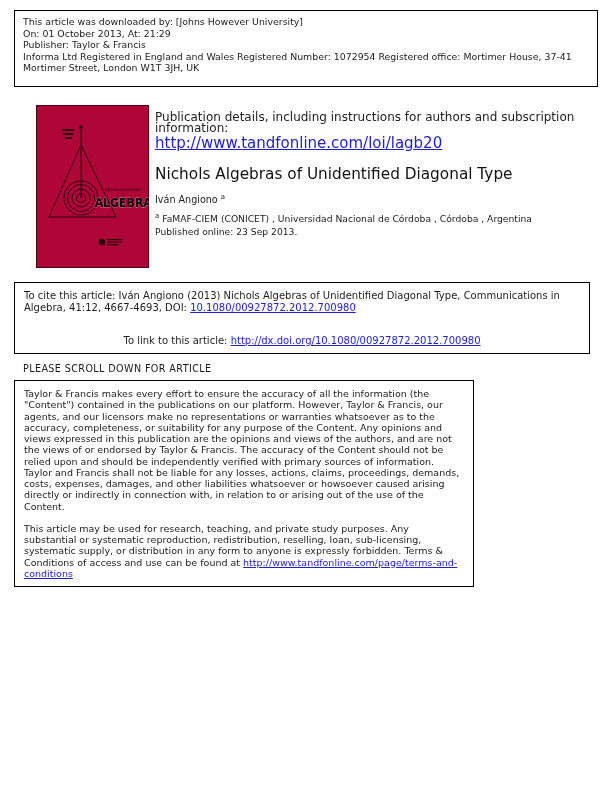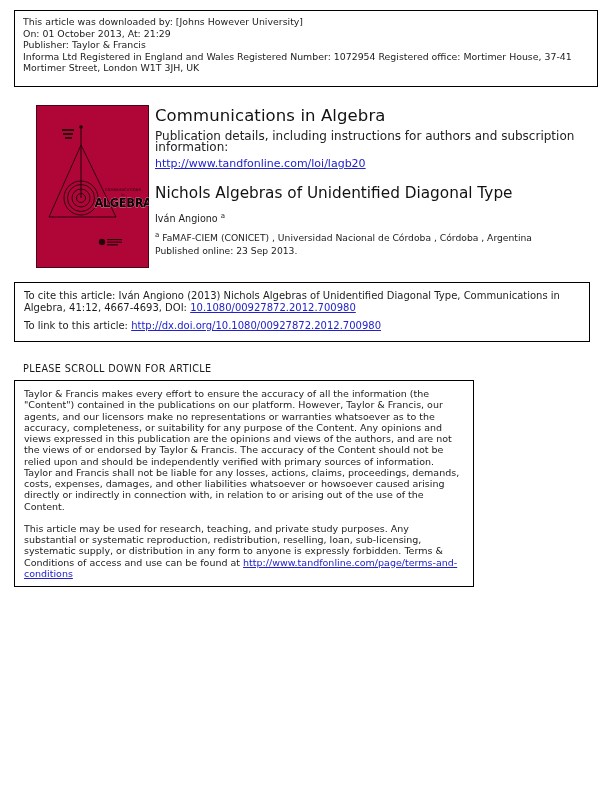--- a/index.html
+++ b/index.html
@@ -12,30 +12,30 @@
   .top-box { position:absolute; left:14px; top:10px; width:584px; min-height:77px;
     padding:5px 8px 8px 8px; font-size:9.4px; line-height:11.6px; }
   .top-box div { white-space:normal; }
 
   .cover { position:absolute; left:36px; top:105px; width:113px; height:163px;border-radius:18px; }
 
   .journal-info { position:absolute; left:155px; top:106px; width:447px; }
   .journal-title { font-size:16.5px; font-weight:400; color:#111; letter-spacing:0.1px; }
   .pub-details { margin-top:6px; font-size:12px; line-height:10.5px; color:#222; }
   .link { color:#2222cc; text-decoration:underline; cursor:pointer; }
-  .loi-link { display:inline-block; margin-top:1px; font-size:11px; }
+  .loi-link { display:inline-block; margin-top:1px; font-size:15px; }
   .article-title { margin-top:13px; font-size:15.3px; font-weight:400; color:#111; }
   .author-line { margin-top:11px; font-size:9.6px; }
   .affil-line { margin-top:8px; font-size:9.2px; white-space:nowrap; }
   .published-line { margin-top:2px; font-size:9.2px; }
   sup { font-size:7px; vertical-align:super; line-height:0; }
 
   .cite-box { position:absolute; left:14px; top:282px; width:576px; min-height:60px;
     padding:7px 9px; font-size:10px; line-height:11.8px; }
-  .cite-box p + p { margin-top:6px; }
+  .cite-box p + p { margin-top:21px;text-align:center; }
 
   .scroll-notice { position:absolute; left:23px; top:363px; font-size:9.6px;
     letter-spacing:0.4px; color:#1a1a1a;text-align:right; }
 
   .disclaimer-box { position:absolute; left:14px; top:380px; width:460px; min-height:183px;
     padding:7px 9px; font-size:9.5px; line-height:11.25px; }
   .disclaimer-box p + p { margin-top:11px; }
 </style>
 </head>
 <body>
@@ -80,21 +80,20 @@
       <g fill="#26030c">
         <circle cx="66" cy="137" r="3.2"></circle>
         <rect x="71" y="134" width="15" height="1.2"></rect>
         <rect x="71" y="136.6" width="15" height="1.2"></rect>
         <rect x="71" y="139.2" width="11" height="1.2"></rect>
       </g>
     </svg>
   </div>
 
   <div class="journal-info">
-    <div class="journal-title">Communications in Algebra</div>
     <div class="pub-details">Publication details, including instructions for authors and subscription information:</div>
     <a class="link loi-link">http://www.tandfonline.com/loi/lagb20</a>
     <div class="article-title">Nichols Algebras of Unidentified Diagonal Type</div>
     <div class="author-line">
       <span>Iván Angiono</span>
       <sup>a</sup>
     </div>
     <div class="affil-line">
       <sup>a</sup>
       <span> FaMAF-CIEM (CONICET) , Universidad Nacional de Córdoba , Córdoba , Argentina</span>

